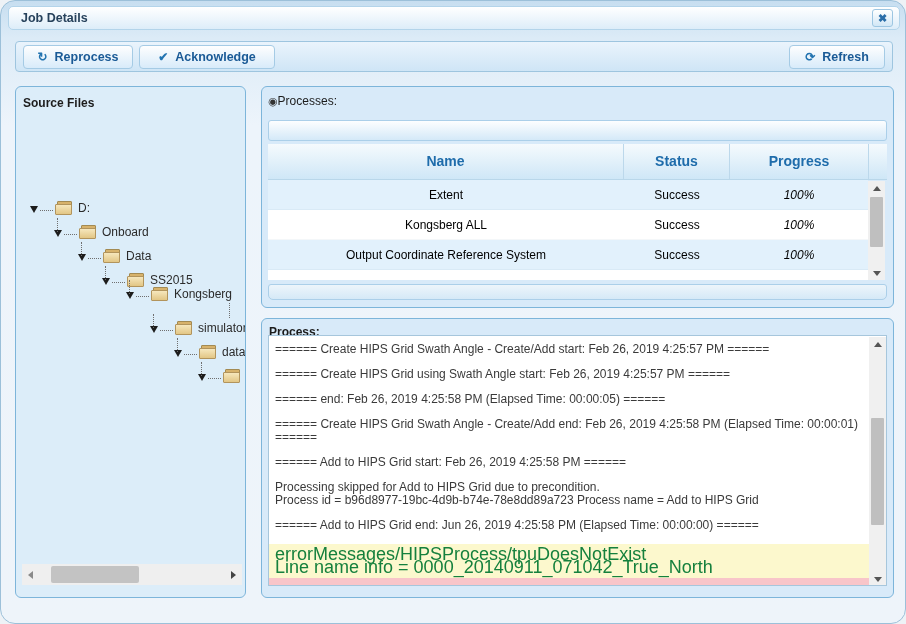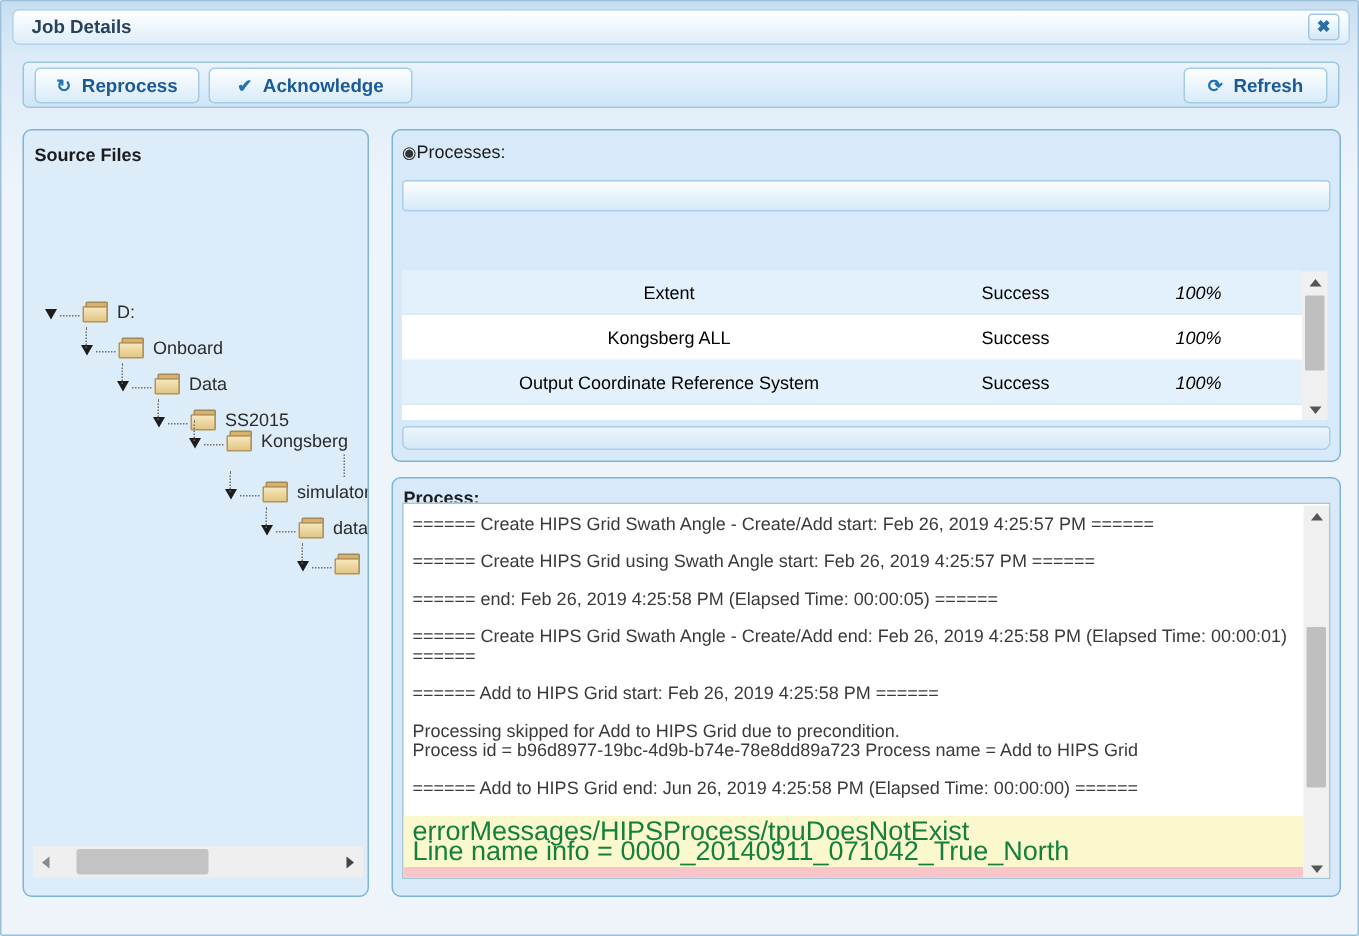--- a/index.html
+++ b/index.html
@@ -3,21 +3,21 @@
 <meta charset="utf-8">
 <style>
   * { box-sizing: border-box; margin: 0; padding: 0; }
   html,body { width:906px; height:624px; }
   body { font-family: "Liberation Sans", sans-serif; background:#eef2f6; }
 
   
   .window {
     position:relative; width:906px; height:624px;
     background:linear-gradient(180deg,#c7def0 0%, #dcebf7 6%, #edf4fb 20%, #eef4fa 100%);
-    border:1px solid #9cc0d9; border-radius:2px; overflow:hidden;
+    border:1px solid #9cc0d9; border-radius:15px; overflow:hidden;
   }
   .titlebar {
     position:absolute; left:7px; top:5px; width:892px; height:24px;
     background:linear-gradient(180deg,#ffffff,#ddedf9);
     border:1px solid #b3d4ea; border-radius:5px;
   }
   .titlebar .title {
     position:absolute; left:12px; top:0; line-height:22px;
     font-size:12.5px; font-weight:bold; color:#27425c;
   }
@@ -209,20 +209,26 @@
         </div>
     </div>
   </div>
 
   <div class="panel" id="processes">
     <div class="proc-label">
       <span class="proc-ico">◉</span><span>Processes:</span>
     </div>
     <div class="empty-bar"></div>
 
+    <div class="thead">
+      <div class="th c-name">Name</div>
+      <div class="th c-status">Status</div>
+      <div class="th c-prog">Progress</div>
+      <div class="th c-fill"></div>
+    </div>
 
     <div class="tbody">
       <div class="tr alt">
         <div class="td c-name">Extent</div>
         <div class="td c-status">Success</div>
         <div class="td c-prog">100%</div>
       </div>
       <div class="tr">
         <div class="td c-name">Kongsberg ALL</div>
         <div class="td c-status">Success</div>

